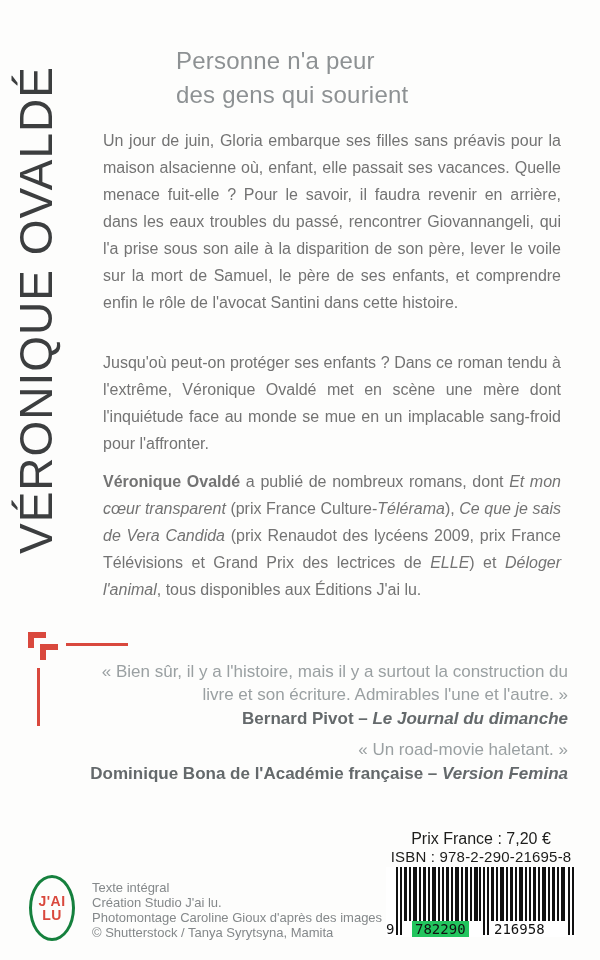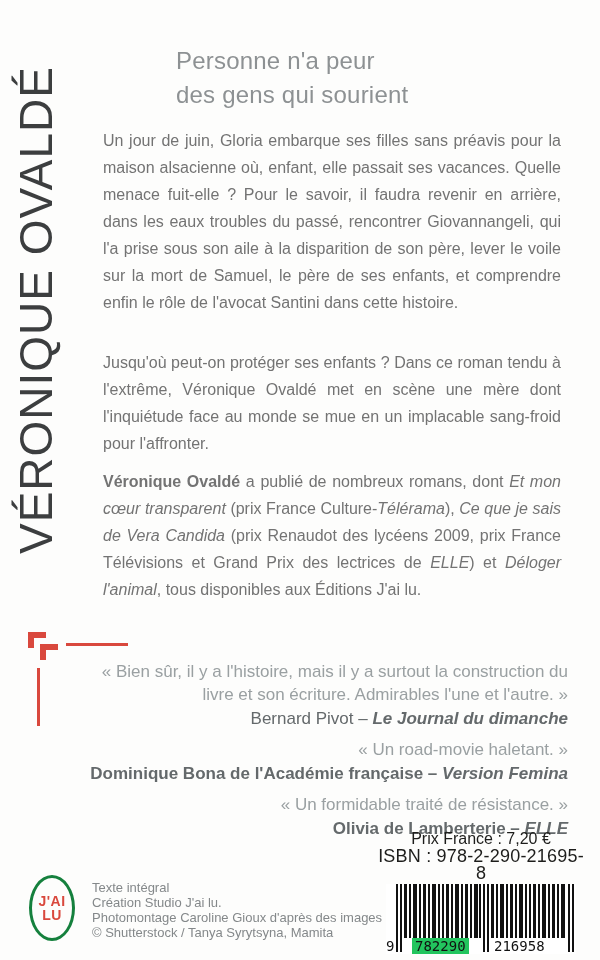--- a/index.html
+++ b/index.html
@@ -38,21 +38,21 @@
           border:3px solid #15803d; border-radius:50%;
           display:flex; flex-direction:column; align-items:center; justify-content:center;
           color:#d9483d; font-weight:700; font-size:14px; line-height:14px; letter-spacing:.5px; }
 
   .credits { position:absolute; left:92px; top:880px; font-size:13px;
           line-height:15px; color:#84888a; }
 
   .pricebox { position:absolute; left:378px; top:829px; width:206px;
           text-align:center; color:#1d1d1b; }
   .price { font-size:16px; line-height:19px; }
-  .isbn  { font-size:18px; line-height:17px; letter-spacing:.2px; }
+  .isbn  { font-size:15px; line-height:17px; letter-spacing:.2px; }
   .barcode { position:relative; width:190px; height:70px; margin:2px auto 0; background:#fff; }
   .barcode svg { position:absolute; left:10px; top:0; }
   .bdigits { position:absolute; bottom:0; left:0; width:100%; height:16px;
           font-family:"DejaVu Sans Mono", monospace; font-size:14px; color:#111; }
   .bdigits span { position:absolute; top:0; line-height:16px; }
   .bd1 { left:0; }
   .bd2 { left:26px; background:#22c55e; padding:0 3px; }
   .bd3 { left:105px; background:#fff; padding:0 3px; }
 </style>
 </head>
@@ -76,29 +76,25 @@
   <div class="quote-icon">
     <div class="qi"></div>
     <div class="qi qi2"></div>
   </div>
   <div class="rule-h"></div>
   <div class="rule-v"></div>
 
   <div class="quotes">
     <div class="quote-block">
       <div class="quote-text">« Bien sûr, il y a l'histoire, mais il y a surtout la construction du livre et son écriture. Admirables l'une et l'autre. »</div>
-      <div class="quote-attr"><span style="font-weight: 400;">Bernard Pivot – </span><span style="font-weight: 700; font-style: italic;">Le Journal du dimanche</span></div>
+      <div class="quote-attr"><span style="font-weight: 700;">Bernard Pivot – </span><span style="font-weight: 700; font-style: italic;">Le Journal du dimanche</span></div>
     </div>
     <div class="quote-block">
       <div class="quote-text">« Un road-movie haletant. »</div>
       <div class="quote-attr"><span style="font-weight: 700;">Dominique Bona de l'Académie française – </span><span style="font-weight: 700; font-style: italic;">Version Femina</span></div>
-    </div>
-    <div class="quote-block">
-      <div class="quote-text">« Un formidable traité de résistance. »</div>
-      <div class="quote-attr"><span style="font-weight: 700;">Olivia de Lamberterie – </span><span style="font-weight: 700; font-style: italic;">ELLE</span></div>
     </div>
   </div>
 
   <div class="logo">
     <div>J'AI</div>
     <div>LU</div>
   </div>
 
   <div class="credits">
     <div>Texte intégral</div>

